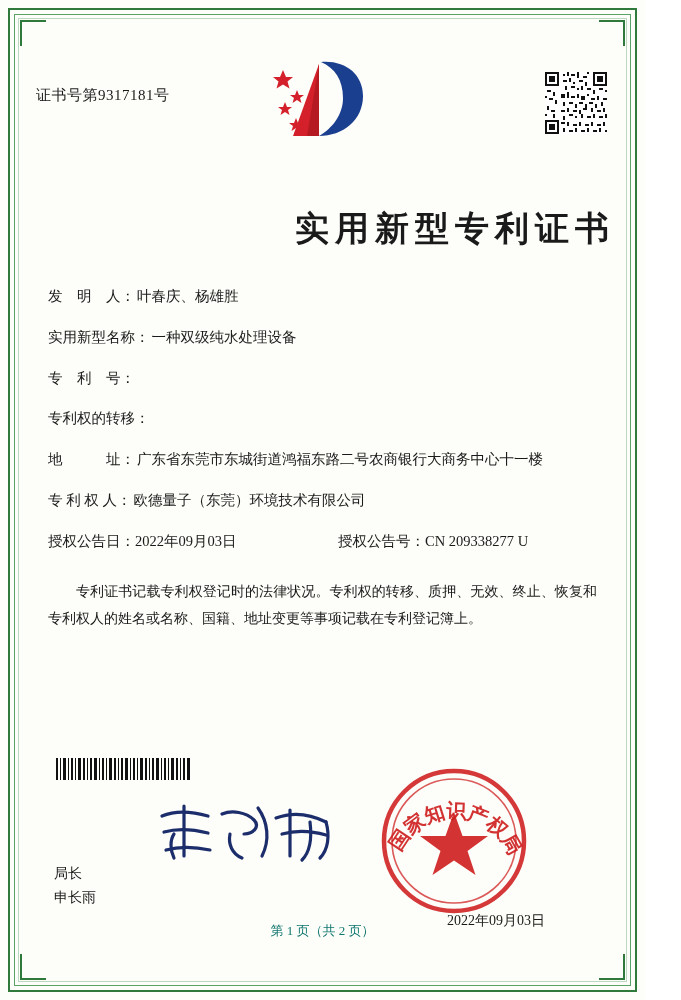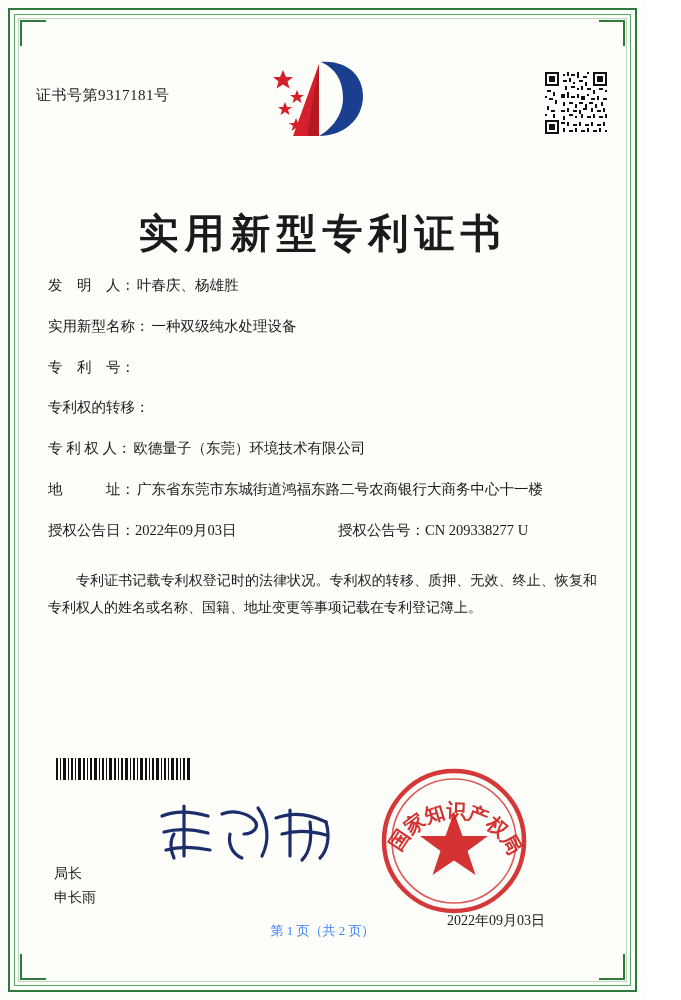--- a/index.html
+++ b/index.html
@@ -80,26 +80,26 @@
   .qr {
     position: absolute;
     right: 8px;
     top: 44px;
     width: 62px;
     height: 62px;
   }
 
   
   .title {
-    text-align: center;
-    font-size: 40px;
+    text-align: right;
+    font-size: 34px;
     font-weight: bold;
     letter-spacing: 6px;
     margin-top: 58px;
-    margin-bottom: 14px;
+    margin-bottom: 34px;
     font-family: "DejaVu Serif", "Liberation Serif", serif;
   }
 
   
   .fields {
     padding: 0 18px 0 18px;
   }
   .field-row {
     display: flex;
     align-items: baseline;
@@ -178,21 +178,21 @@
     bottom: 8px;
     font-size: 14px;
     color: #1a1a1a;
   }
   .page-no {
     position: absolute;
     left: 0; right: 0;
     bottom: -2px;
     text-align: center;
     font-size: 13px;
-    color: #3b82f6;
+    color: #0f766e;
   }
 </style>
 </head>
 <body>
 
 <div class="page">
 
   <div class="frame-outer"></div>
   <div class="frame-inner"></div>
   <div class="frame-hair"></div>
@@ -338,27 +338,27 @@
 
       <div class="field-row">
         <span class="field-label">专　利　号：</span>
       </div>
 
       <div class="field-row">
         <span class="field-label">专利权的转移：</span>
       </div>
 
       <div class="field-row">
+        <span class="field-label">地　　　址：</span>
+        <span class="field-value">广东省东莞市东城街道鸿福东路二号农商银行大商务中心十一楼</span>
+      </div>
+
+      <div class="field-row">
         <span class="field-label">专 利 权 人：</span>
         <span class="field-value">欧德量子（东莞）环境技术有限公司</span>
-      </div>
-
-      <div class="field-row">
-        <span class="field-label">地　　　址：</span>
-        <span class="field-value">广东省东莞市东城街道鸿福东路二号农商银行大商务中心十一楼</span>
       </div>
 
       <div class="field-row dual">
         <span class="pair-a">
           <span>授权公告日：</span><span>2022年09月03日</span>
         </span>
         <span class="pair-b">
           <span>授权公告号：</span><span>CN 209338277 U</span>
         </span>
       </div>

